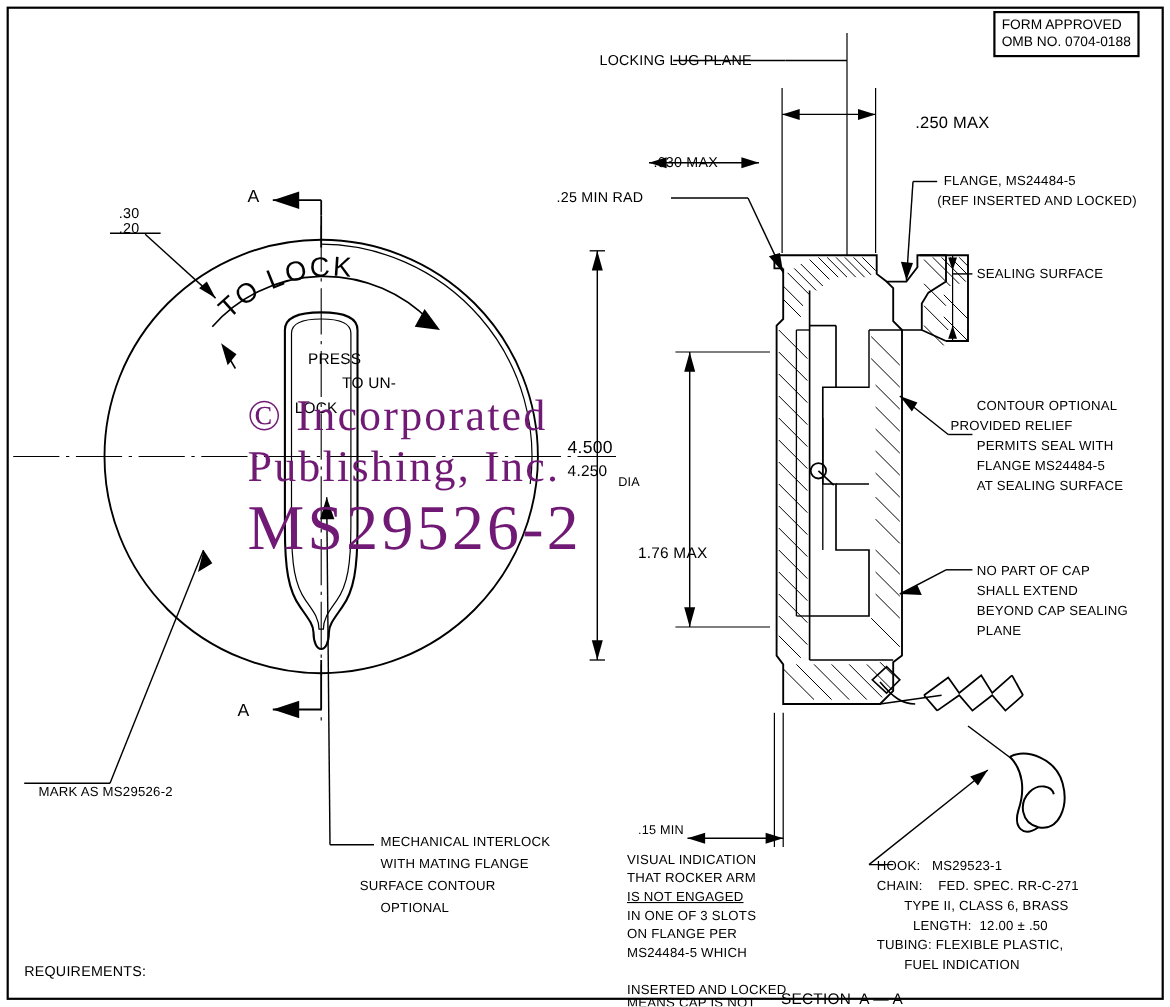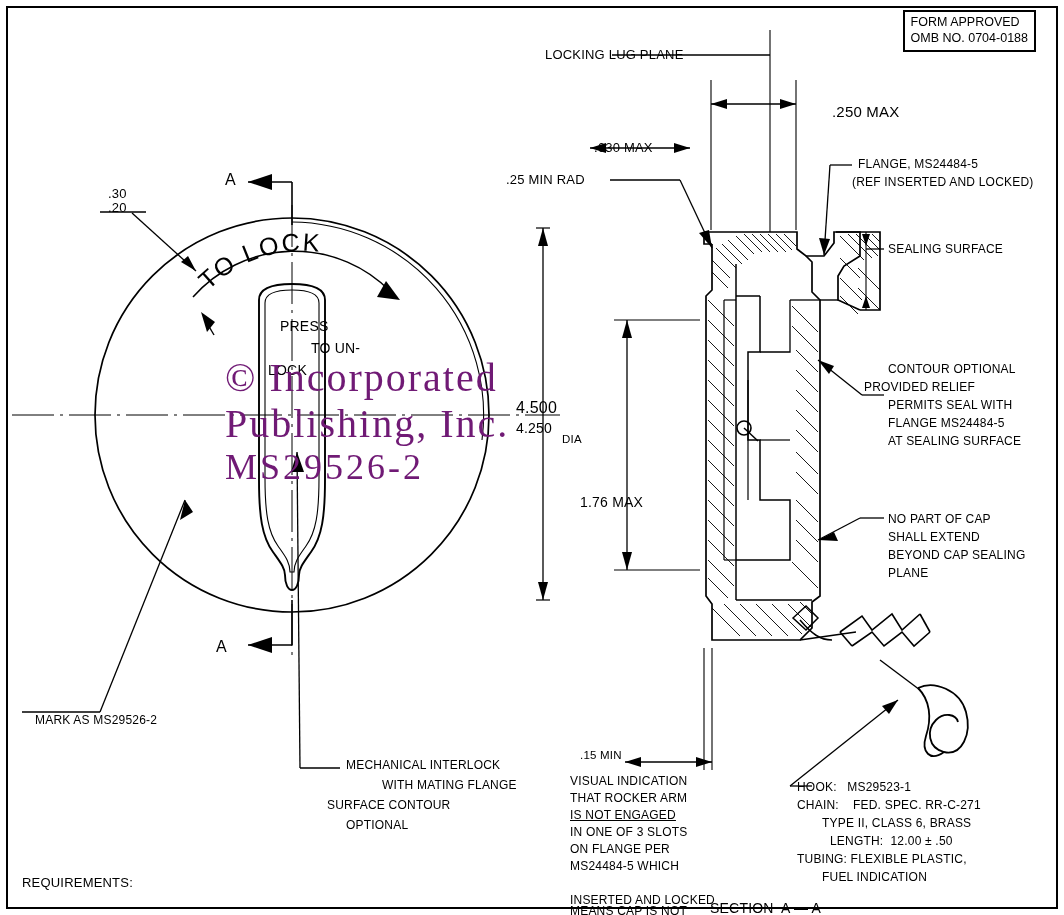--- a/index.html
+++ b/index.html
@@ -61,21 +61,21 @@
     width: 620px;
     color: #701a75;
     font-size: 40px;
     font-family: "Liberation Serif", serif;
     letter-spacing: 2px;
     line-height: 1.15;
     pointer-events: none;
     z-index: 5;
     text-align: left;
   }
-  #watermark .w2 { font-size: 36px; letter-spacing: 3px; }
+  #watermark .w2 { font-size: 58px; letter-spacing: 3px; }
 
   svg.draw {
     position: absolute;
     left: 0; top: 0;
     width: 1064px;
     height: 915px;
     z-index: 2;
   }
   .txtsvg {
     font-family: "Liberation Sans", sans-serif;
@@ -370,21 +370,21 @@
     </text>
   </svg>
 
   <div class="lbl" style="left:280px; top:318px; font-size:14px;">PRESS</div>
   <div class="lbl" style="left:264px; top:340px; font-size:14px;padding-left:47px;">TO UN-</div>
   <div class="lbl" style="left:268px; top:362px; font-size:14px;">LOCK</div>
 
   <div class="lbl mid" style="left:35px; top:713px;">MARK AS MS29526-2</div>
 
   <div class="lbl mid" style="left:346px; top:758px;">MECHANICAL INTERLOCK</div>
-  <div class="lbl mid" style="left:346px; top:778px;margin-left:36px;">WITH MATING FLANGE</div>
+  <div class="lbl mid" style="left:346px; top:778px;">WITH MATING FLANGE</div>
   <div class="lbl mid" style="left:327px; top:798px;">SURFACE CONTOUR</div>
   <div class="lbl mid" style="left:346px; top:818px;">OPTIONAL</div>
 
   <div class="lbl" style="left:545px; top:47px;">LOCKING LUG PLANE</div>
   <div class="lbl" style="left:832px; top:103px; font-size:15px;">.250 MAX</div>
   <div class="lbl" style="left:594px; top:140px;">.630 MAX</div>
   <div class="lbl" style="left:506px; top:172px;">.25 MIN RAD</div>
 
   <div class="lbl mid" style="left:858px; top:157px;">FLANGE, MS24484-5</div>
   <div class="lbl mid" style="left:852px; top:175px;">(REF INSERTED AND LOCKED)</div>

